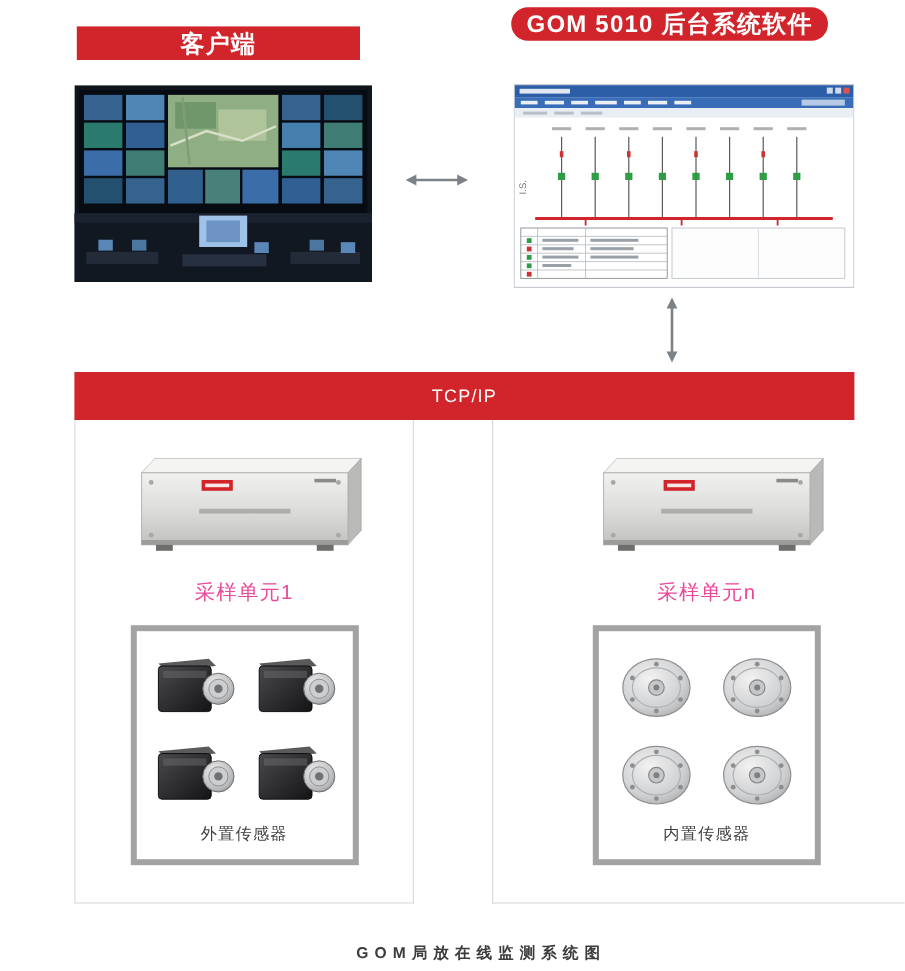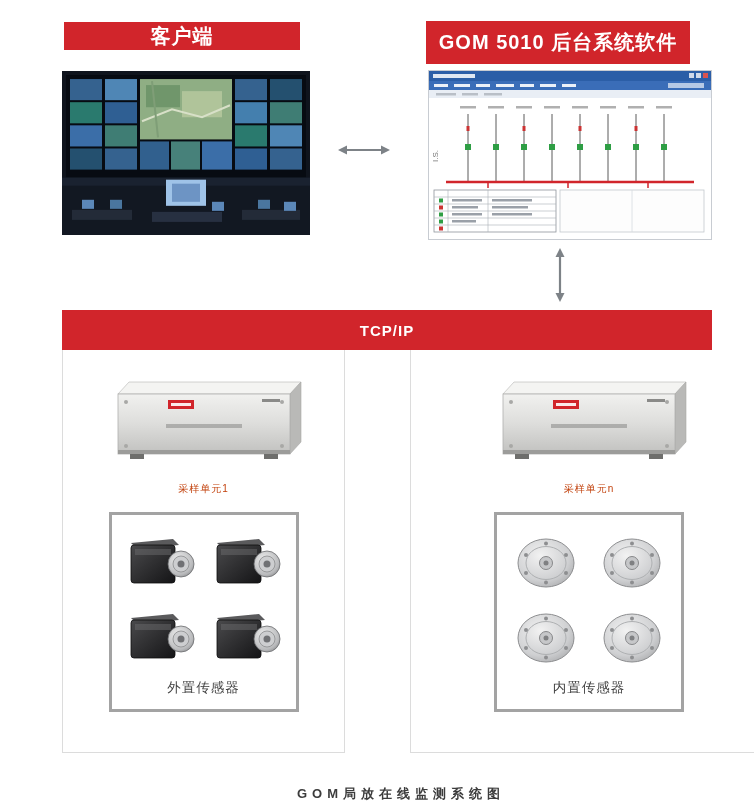--- a/index.html
+++ b/index.html
@@ -19,36 +19,36 @@
     background: var(--accent-red, #D1252B);
     color: #ffffff;
     font-weight: bold;
     font-size: 20px;
     letter-spacing: 1px;
     display: flex;
     align-items: center;
     justify-content: center;
   }
   .client-header   { left: 64px;  top: 22px; width: 236px; height: 28px; }
-  .software-header { left: 426px; top: 21px; width: 264px; height: 43px; }
+  .software-header { left: 426px; top: 6px; width: 264px; height: 28px; border-radius: 14px; }
 
   .control-room  { position: absolute; left: 62px;  top: 71px; width: 248px; height: 164px; }
   .software-shot { position: absolute; left: 428px; top: 70px; width: 284px; height: 170px; }
   .control-room svg, .software-shot svg { display: block; width: 100%; height: 100%; }
 
   .h-arrow { position: absolute; left: 336px; top: 142px; width: 56px; height: 16px; }
   .v-arrow { position: absolute; left: 552px; top: 246px; width: 16px; height: 58px; }
   .h-arrow svg, .v-arrow svg { display: block; width: 100%; height: 100%; }
 
   .tcpip-bar {
     position: absolute;
     left: 62px; top: 310px; width: 650px; height: 40px;
     background: var(--accent-red, #D1252B);
     color: #ffffff;
-    font-weight: bold;
+    font-weight: normal;
     font-size: 15px;
     letter-spacing: 1px;
     display: flex;
     align-items: center;
     justify-content: center;
   }
 
   .unit-column {
     position: absolute;
     top: 350px;
@@ -61,30 +61,30 @@
     align-items: center;
   }
   .unit-column.left  { left: 62px;  width: 283px; }
   .unit-column.right { left: 410px; width: 358px; }
 
   .device-image { margin-top: 28px; width: 200px; height: 84px; }
   .device-image svg { display: block; width: 100%; height: 100%; }
 
   .device-label {
     margin-top: 20px;
-    font-size: 10px;
-    color: #c2410c;
+    font-size: 17px;
+    color: #ec4899;
     letter-spacing: 1px;
   }
 
   .sensor-box {
     margin-top: 16px;
     width: 190px;
     height: 200px;
-    border: 3px solid #a3a3a3;
+    border: 5px solid #a3a3a3;
     background: #ffffff;
     display: flex;
     flex-direction: column;
     padding: 12px 8px 6px 8px;
   }
   .sensor-grid {
     flex: 1;
     display: grid;
     grid-template-columns: 1fr 1fr;
     gap: 6px 4px;

